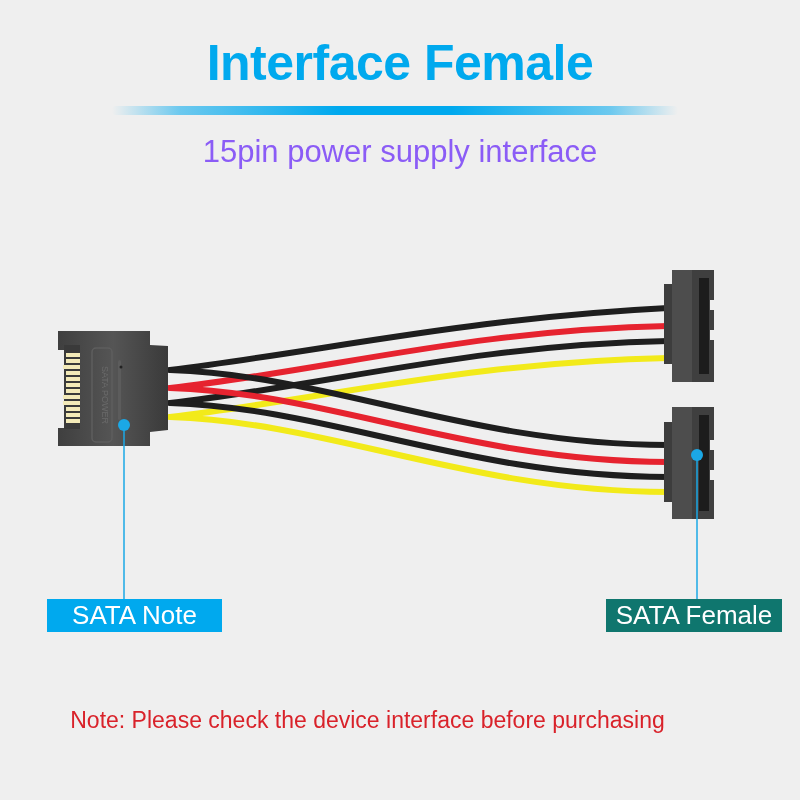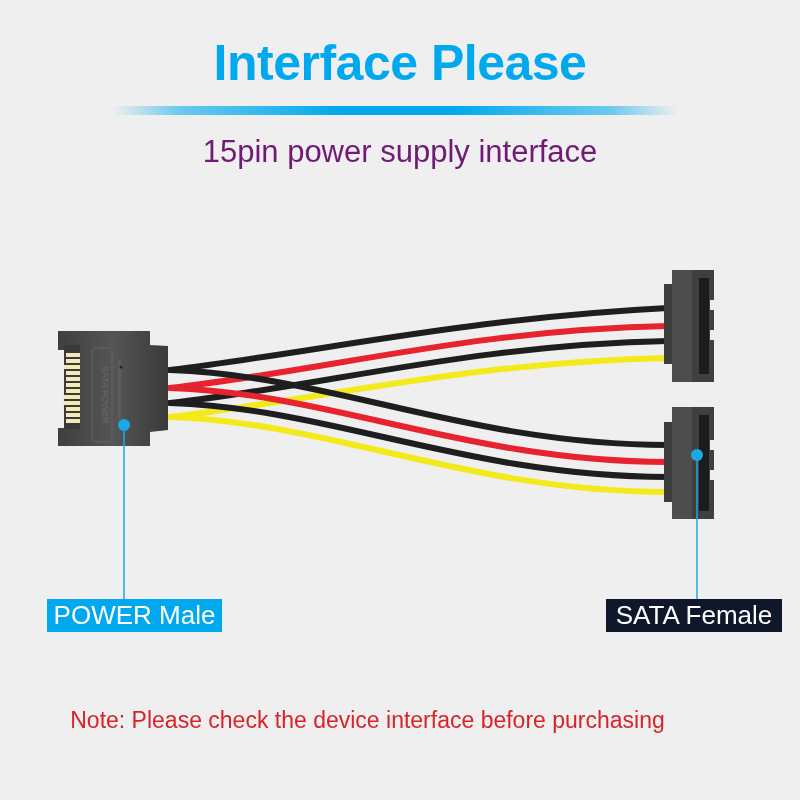--- a/index.html
+++ b/index.html
@@ -9,36 +9,36 @@
   }
   .title {
     position: absolute; left: 0; width: 800px; top: 34px; text-align: center;
     font-weight: bold; font-size: 50px; letter-spacing: -0.5px;
   }
   .rule {
     position: absolute; left: 112px; width: 566px; top: 106px; height: 9px; border-radius: 4px;
   }
   .subtitle {
     position: absolute; left: 0; width: 800px; top: 134px; text-align: center;
-    font-size: 31px; color: #701a75; font-weight: normal;
+    font-size: 31px; color: #8b5cf6; font-weight: normal;
   }
   .diagram { position: absolute; left: 0; top: 0; width: 800px; height: 800px; }
   .label-box {
     position: absolute; height: 33px; line-height: 33px; text-align: center;
     color: #ffffff; font-size: 26px; padding: 0;
   }
   .note {
     position: absolute; left: 0; width: 735px; top: 707px; text-align: center;
     font-size: 23px;
   }
 </style>
 </head>
 <body>
 
-<div class="title" style="color:#00a9ee;">Interface Please</div>
+<div class="title" style="color:#00a9ee;">Interface Female</div>
 <div class="rule" style="background: linear-gradient(to right, rgba(0,169,238,0) 0%, rgba(0,169,238,0.55) 12%, #00a9ee 40%, #00a9ee 60%, rgba(0,169,238,0.55) 88%, rgba(0,169,238,0) 100%);"></div>
 <div class="subtitle">15pin power supply interface</div>
 
 <svg class="diagram" viewBox="0 0 800 800" width="800" height="800">
   <defs>
     <linearGradient id="gConn" x1="0" y1="0" x2="1" y2="0">
       <stop offset="0" stop-color="#3f3f3f"></stop>
       <stop offset="0.5" stop-color="#555555"></stop>
       <stop offset="1" stop-color="#3a3a3a"></stop>
     </linearGradient>
@@ -100,16 +100,16 @@
   <g>
     <line x1="124" y1="425" x2="124" y2="600" stroke="#1ba8e6" stroke-width="1.5"></line>
     <circle cx="124" cy="425" r="6" fill="#1ba8e6"></circle>
   </g>
   <g>
     <line x1="697" y1="455" x2="697" y2="600" stroke="#1ba8e6" stroke-width="1.5"></line>
     <circle cx="697" cy="455" r="6" fill="#1ba8e6"></circle>
   </g>
 </svg>
 
-<div class="label-box" style="left:47px; top:599px; width:175px; background:#00a9ee;">POWER Male</div>
-<div class="label-box" style="left:606px; top:599px; width:176px; background:#0f172a;">SATA Female</div>
+<div class="label-box" style="left:47px; top:599px; width:175px; background:#00a9ee;">SATA Note</div>
+<div class="label-box" style="left:606px; top:599px; width:176px; background:#0f766e;">SATA Female</div>
 
 <div class="note" style="color:#d9222a;">Note: Please check the device interface before purchasing</div>
 
 </body></html>

